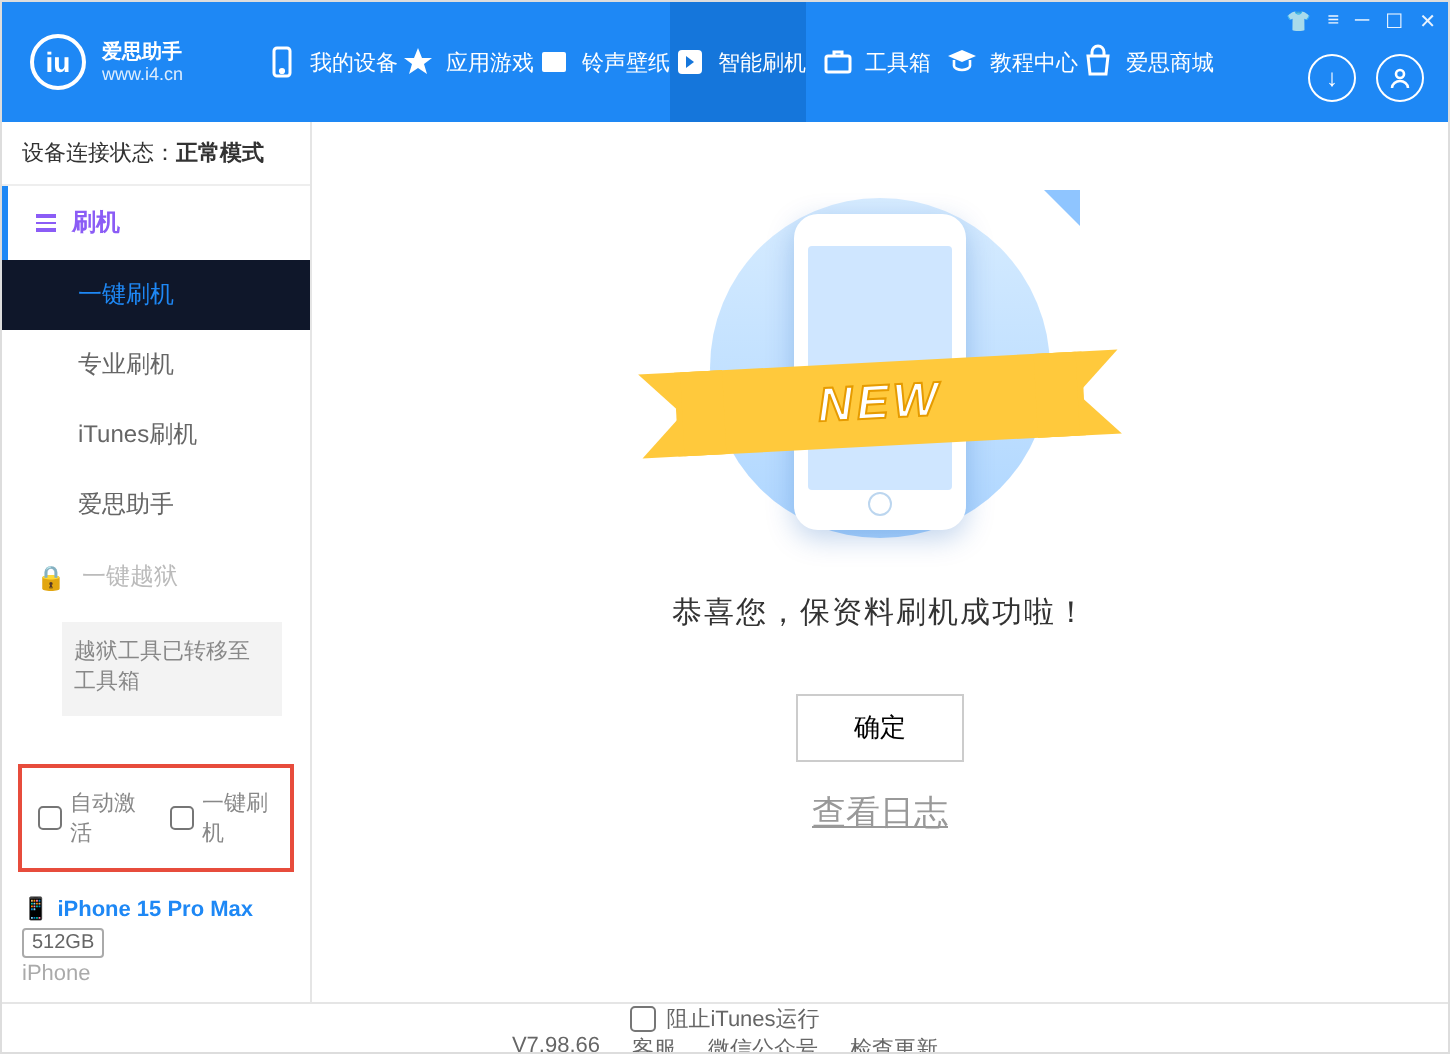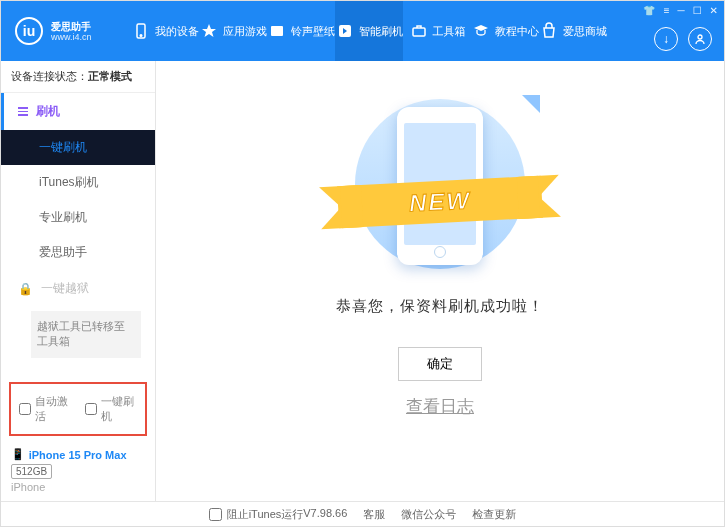--- a/index.html
+++ b/index.html
@@ -55,21 +55,21 @@
 .ribbon { position: absolute; top: 92px; left: 8px; right: 8px; height: 42px; background: #ffc93c; transform: rotate(-3deg); display: flex; align-items: center; justify-content: center; color: #fff; font-weight: 900; font-size: 24px; font-style: italic; letter-spacing: 2px; -webkit-text-stroke: 1px #e69b00; }
 .ribbon::before, .ribbon::after { content: ""; position: absolute; width: 0; height: 0; border: 21px solid #ffc93c; }
 .ribbon::before { left: -18px; border-left-color: transparent; }
 .ribbon::after { right: -18px; border-right-color: transparent; }
 .corner-fold { position: absolute; right: 10px; top: 6px; width: 0; height: 0; border-style: solid; border-width: 0 18px 18px 0; border-color: transparent #8fc5ff transparent transparent; }
 .success-text { margin-top: 18px; font-size: 15px; color: #333; letter-spacing: 1px; }
 .ok-btn { margin-top: 31px; padding: 7px 28px; border: 1px solid #ccc; background: #fff; cursor: pointer; font-size: 13px; }
 .view-log { margin-top: 14px; font-size: 17px; color: #999; text-decoration: underline; cursor: pointer; }
 
 
-.footer { height: 26px; border-top: 1px solid #e5e5e5; display: flex; align-items: center; padding: 0 10px; font-size: 11px; color: #666; justify-content: center; }
+.footer { height: 26px; border-top: 1px solid #e5e5e5; display: flex; align-items: center; padding: 0 10px; font-size: 11px; color: #666; justify-content: flex-start; flex-direction: column; }
 .footer-left { display: flex; align-items: center; gap: 5px; }
 .footer-right { display: flex; gap: 16px; }
 .footer-right span { cursor: pointer; }
 
 svg { display: block; }
 </style>
 </head>
 <body>
 
 <div class="header">
@@ -167,22 +167,22 @@
     <div class="menu">
       <div class="menu-group flash">
           <span class="hamb">
             <span></span>
             <span></span>
             <span></span>
           </span>
           <span>刷机</span>
         </div>
       <div class="menu-sub active">一键刷机</div>
+      <div class="menu-sub">专业刷机</div>
       <div class="menu-sub">iTunes刷机</div>
-      <div class="menu-sub">专业刷机</div>
       <div class="menu-sub">爱思助手</div>
       <div class="menu-group lock">
           <span>🔒</span>
           <span>一键越狱</span>
         </div>
       <div class="menu-note">越狱工具已转移至工具箱</div>
       <div class="menu-group">
           <span>更多</span>
         </div>
 

